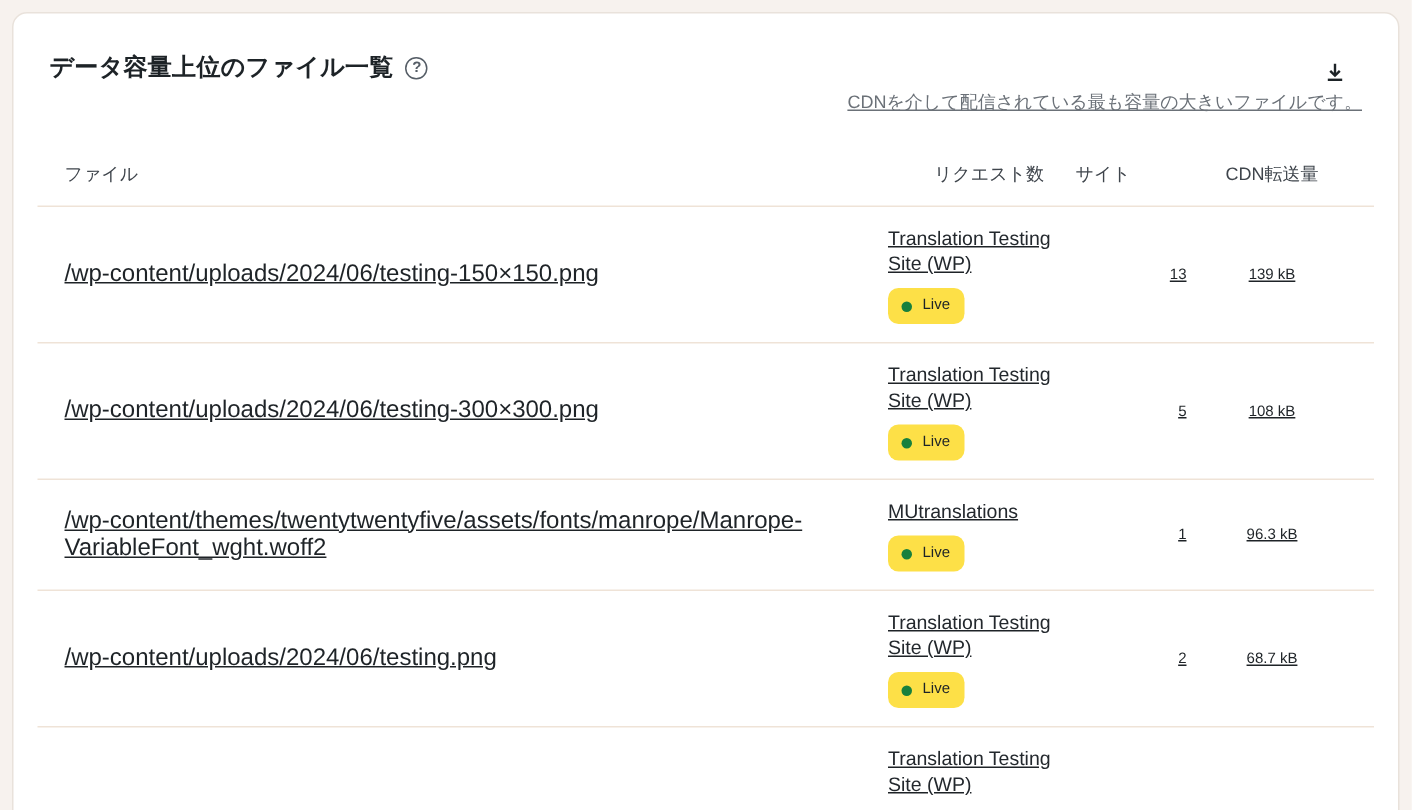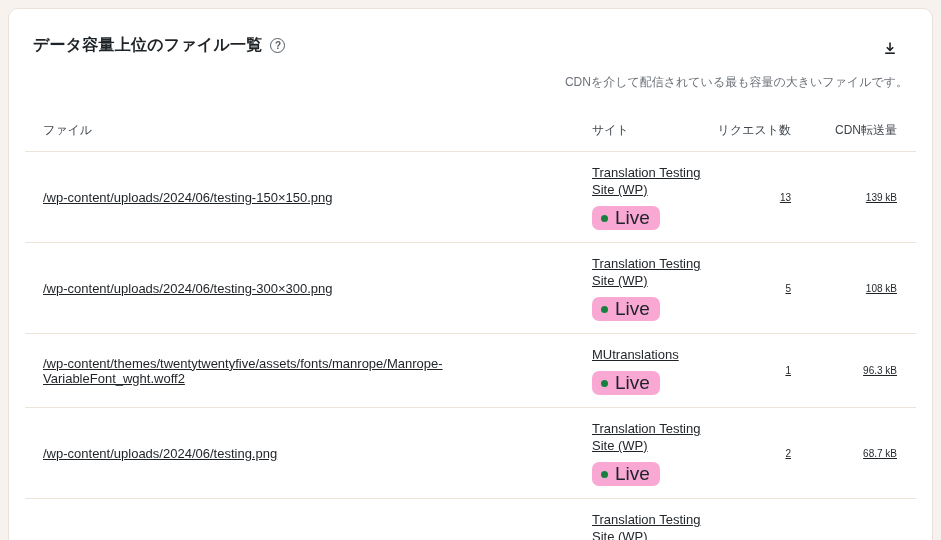--- a/index.html
+++ b/index.html
@@ -55,69 +55,70 @@
     right: 14px; top: 2px;
     width: 24px; height: 24px;
     display: flex;
     align-items: center;
     justify-content: center;
     background: transparent;
     border: none;
     cursor: pointer;
   }
   .card-subtitle {
-    margin-top: 18px;
+    margin-top: 4px;
     font-size: 12px;
     color: #6b7178;
+    text-decoration: underline;
   }
   
   .tbl { margin-top: 19px; }
   .tbl-row {
     display: grid;
     grid-template-columns: 1fr 125px 95px 117px;
     align-items: center;
     border-bottom: 1px solid #efe3d7;
   }
   .tbl-head .cell { 
     font-size: 12px;
     color: #3f454c;
     padding-top: 12px;
     padding-bottom: 12px;
   }
   .cell-file  { padding-left: 18px; padding-right: 20px; overflow-wrap: anywhere; }
   .cell-site  { padding-left: 13px; }
   .cell-req   { text-align: right; padding-right: 8px; }
-  .cell-xfer  { text-align: right; padding-right: 19px; }
+  .cell-xfer  { text-align: center; padding-right: 19px; }
   .tbl-body .tbl-row { font-size: 13px; }
   .tbl-body .cell { padding-top: 12px; padding-bottom: 12px; text-decoration: underline; }
   .site-name {
     font-size: 13px;
     line-height: 17px;
     color: #23282d;
     max-width: 112px;
   }
   .status-badge {
     margin-top: 8px;
     display: inline-flex;
     align-items: center;
     gap: 7px;
-    background: #f9a8d4;
+    background: #fde047;
     border-radius: 7px;
     padding: 4px 10px 4px 9px;
-    font-size: 19px;
+    font-size: 10px;
     color: #1d2327;
     line-height: 16px;
   }
   .status-dot {
     width: 7px; height: 7px;
     border-radius: 50%;
     background: #17803d;
     flex: 0 0 auto;
   }
-  .file-path { font-size: 13px; color: #1e2327; }
+  .file-path { font-size: 16px; color: #1e2327; }
   .num { font-size: 10px; color: #1e2327; }
 </style>
 </head>
 <body>
 
 <div class="card">
   <div class="card-header">
     <div class="title-line">
       <span class="card-title">データ容量上位のファイル一覧</span>
       <span class="help-icon">?</span>
@@ -130,22 +131,22 @@
           <path d="M3.2 13.2 H12.8" stroke="#1d2327" stroke-width="1.6"></path>
         </svg>
       </span>
     </button>
     <div class="card-subtitle">CDNを介して配信されている最も容量の大きいファイルです。</div>
   </div>
 
   <div class="tbl">
     <div class="tbl-row tbl-head">
       <div class="cell cell-file">ファイル</div>
+      <div class="cell cell-req">リクエスト数</div>
       <div class="cell cell-site">サイト</div>
-      <div class="cell cell-req">リクエスト数</div>
       <div class="cell cell-xfer">CDN転送量</div>
     </div>
     <div class="tbl-body">
   <div class="tbl-row">
     <div class="cell cell-file file-path">/wp-content/uploads/2024/06/testing-150×150.png</div>
     <div class="cell cell-site">
       <div class="site-name">Translation Testing Site (WP)</div>
       <span class="status-badge">
         <span class="status-dot"></span>
         <span>Live</span>

